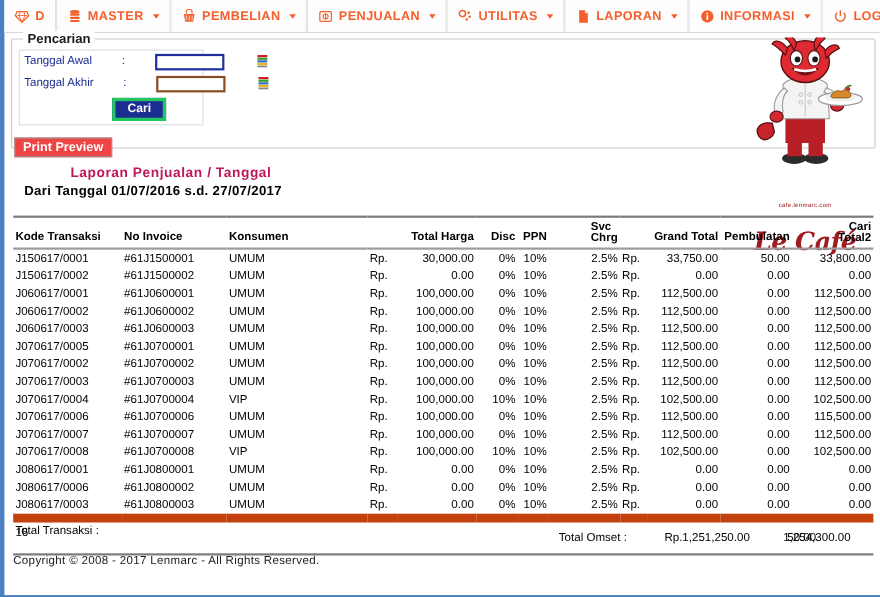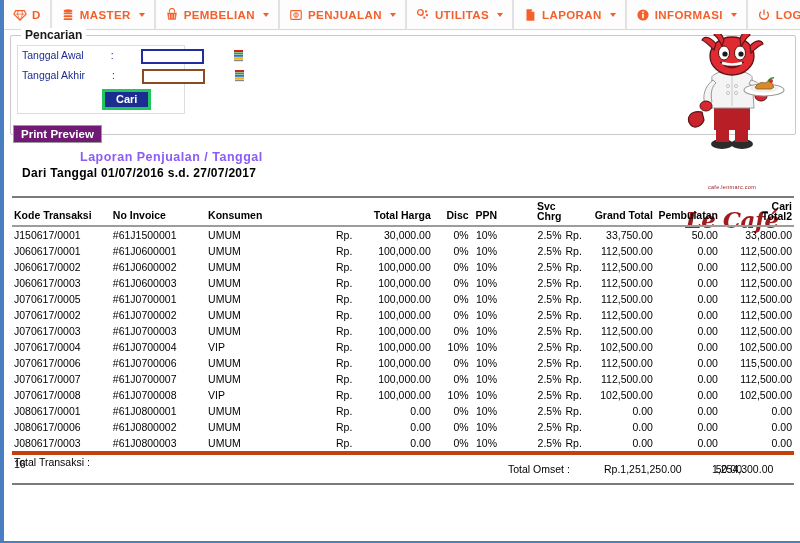--- a/index.html
+++ b/index.html
@@ -110,34 +110,34 @@
     border: 3px solid #22c55e;
     padding: 1px 11px;
     cursor: pointer;
     line-height: 13px;
   }
 
   
   #print-preview {
     position: absolute;
     left: 9px; top: 125px;
-    background: #701a75;
+    background: #ef4444;
     color: #ffffff;
     font-size: 11.5px;
     font-weight: bold;
     border: 1px solid #9a9a9a;
     padding: 2px 7px;
     cursor: pointer;
   }
 
   
   #report { position: absolute; left: 0; top: 150px; width: 796px; }
   #report-title {
-    font-size: 12.5px; font-weight: bold; color: #8b5cf6;
-    padding-left: 76px;
+    font-size: 12.5px; font-weight: bold; color: #be185d;
+    padding-left: 60px;
     letter-spacing: .5px;
   }
   #report-range {
     font-size: 12px; font-weight: bold; color: #000;
     padding-left: 18px; margin-top: 2px;
     letter-spacing: .3px;
   }
 
   
   #tbl-wrap { margin: 16px 6px 0 8px; }
@@ -149,21 +149,21 @@
     border-top: 2px solid #7b7b7b;
     border-bottom: 2px solid #9c9c9c;
     vertical-align: bottom;
     white-space: nowrap;
   }
   table#rpt tbody td {
     padding: 1px 2px;
     white-space: nowrap;
     line-height: 14px;
   }
-  table#rpt tbody tr:last-child td { border-bottom: 4px solid #c2410c; margin-top: 24px; }
+  table#rpt tbody tr:last-child td { border-bottom: 8px solid #c2410c; margin-top: 24px; }
   .c-left { text-align: left; }
   .c-right { text-align: right; }
   .twoline { display:block; line-height: 10px; padding-left: 36px; }
 
   
   #totals {
     margin: 0 6px 16px 8px;
     border-bottom: 2px solid #7b7b7b;
     font-size: 10.5px;
     position: relative;
@@ -451,20 +451,34 @@
               <td class="c-right">30,000.00</td>
               <td class="c-right">0%</td>
               <td class="c-right">10%</td>
               <td class="c-right">2.5%</td>
               <td class="c-left">Rp.</td>
               <td class="c-right">33,750.00</td>
               <td class="c-right">50.00</td>
               <td class="c-right">33,800.00</td>
             </tr>
             <tr>
+              <td class="c-left">J150617/0002</td>
+              <td class="c-left">#61J1500002</td>
+              <td class="c-left">UMUM</td>
+              <td class="c-left">Rp.</td>
+              <td class="c-right">0.00</td>
+              <td class="c-right">0%</td>
+              <td class="c-right">10%</td>
+              <td class="c-right">2.5%</td>
+              <td class="c-left">Rp.</td>
+              <td class="c-right">0.00</td>
+              <td class="c-right">0.00</td>
+              <td class="c-right">0.00</td>
+            </tr>
+            <tr>
               <td class="c-left">J060617/0001</td>
               <td class="c-left">#61J0600001</td>
               <td class="c-left">UMUM</td>
               <td class="c-left">Rp.</td>
               <td class="c-right">100,000.00</td>
               <td class="c-right">0%</td>
               <td class="c-right">10%</td>
               <td class="c-right">2.5%</td>
               <td class="c-left">Rp.</td>
               <td class="c-right">112,500.00</td>
@@ -646,14 +660,15 @@
     <div id="totals">
       <span id="tot-left">Total   Transaksi    :</span>
       <span id="tot-count">16</span>
       <span id="tot-omset-lbl">Total   Omset   :</span>
       <span id="tot-omset-val">Rp.1,251,250.00</span>
       <span id="tot-pembulatan">50.00</span>
       <span id="tot-grand2">1,254,300.00</span>
     </div>
   </div>
 
+  <div id="copyright">Copyright  ©  2008  -  2017  Lenmarc  -  All  Rights  Reserved.</div>
 
 </div>
 
 </body></html>

